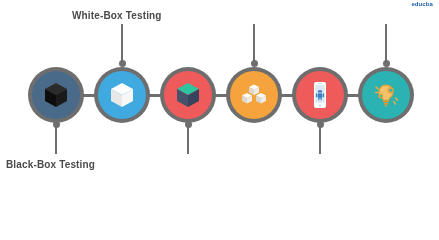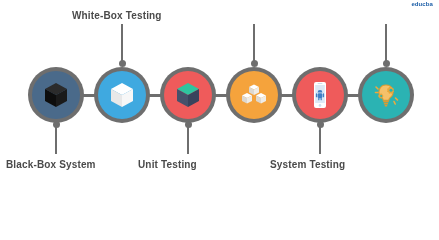--- a/index.html
+++ b/index.html
@@ -96,21 +96,21 @@
       <svg width="34" height="34" viewBox="0 0 34 34">
         <polygon points="6,11 17,5 28,11 17,17" fill="#2b2b2b"></polygon>
         <polygon points="6,11 17,17 17,29 6,23" fill="#0d0d0d"></polygon>
         <polygon points="28,11 17,17 17,29 28,23" fill="#1a1a1a"></polygon>
       </svg>
     </div>
   </div>
   <div class="stem down" style="left:55px;top:124px;height:30px;">
     <span class="dot"></span>
   </div>
-  <div class="label below" style="left:6px;width:100px;">Black-Box System</div>
+  <div class="label below" style="left:6px;width:100px;">Black-Box Testing</div>
 
   <div class="node" style="left:94px;">
     <div class="disc" style="background:#3fa9e0;">
       <svg width="34" height="34" viewBox="0 0 34 34">
         <polygon points="6,11 17,5 28,11 17,17" fill="#ffffff"></polygon>
         <polygon points="6,11 17,17 17,29 6,23" fill="#e8e8e8"></polygon>
         <polygon points="28,11 17,17 17,29 28,23" fill="#f7f7f7"></polygon>
       </svg>
     </div>
   </div>
@@ -124,21 +124,20 @@
       <svg width="34" height="34" viewBox="0 0 34 34">
         <polygon points="6,11 17,5 28,11 17,17" fill="#2fc4a0"></polygon>
         <polygon points="6,11 17,17 17,29 6,23" fill="#46516b"></polygon>
         <polygon points="28,11 17,17 17,29 28,23" fill="#39435c"></polygon>
       </svg>
     </div>
   </div>
   <div class="stem down" style="left:187px;top:124px;height:30px;">
     <span class="dot"></span>
   </div>
-  <div class="label below" style="left:138px;width:100px;">Unit Testing</div>
 
   <div class="node" style="left:226px;">
     <div class="disc" style="background:#f5a33c;">
       <svg width="34" height="34" viewBox="0 0 34 34">
         <g>
           <polygon points="12,9 17,6.5 22,9 17,11.5" fill="#ffffff"></polygon>
           <polygon points="12,9 17,11.5 17,17 12,14.5" fill="#ddd8cf"></polygon>
           <polygon points="22,9 17,11.5 17,17 22,14.5" fill="#efece6"></polygon>
         </g>
         <g>
@@ -172,21 +171,20 @@
           <rect x="19.9" y="15.3" width="1.2" height="4" rx="0.6"></rect>
           <rect x="15.2" y="19.9" width="1.2" height="2.4" rx="0.6"></rect>
           <rect x="17.6" y="19.9" width="1.2" height="2.4" rx="0.6"></rect>
         </g>
       </svg>
     </div>
   </div>
   <div class="stem down" style="left:319px;top:124px;height:30px;">
     <span class="dot"></span>
   </div>
-  <div class="label below" style="left:270px;width:100px;">System Testing</div>
 
   <div class="node" style="left:358px;">
     <div class="disc" style="background:#2bb3b3;">
       <svg width="34" height="34" viewBox="0 0 34 34">
         <g fill="none" stroke="#f0a93c" stroke-width="1.6" stroke-linecap="round">
           <line x1="7" y1="9" x2="9" y2="11"></line>
           <line x1="6.5" y1="14.5" x2="9.2" y2="14.5"></line>
           <line x1="26.5" y1="20" x2="28.5" y2="22"></line>
           <line x1="25" y1="23.5" x2="26.2" y2="26"></line>
         </g>

